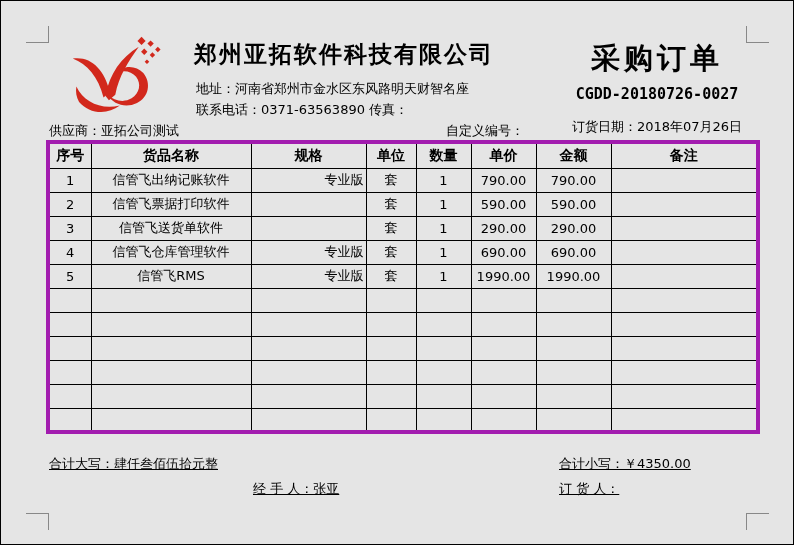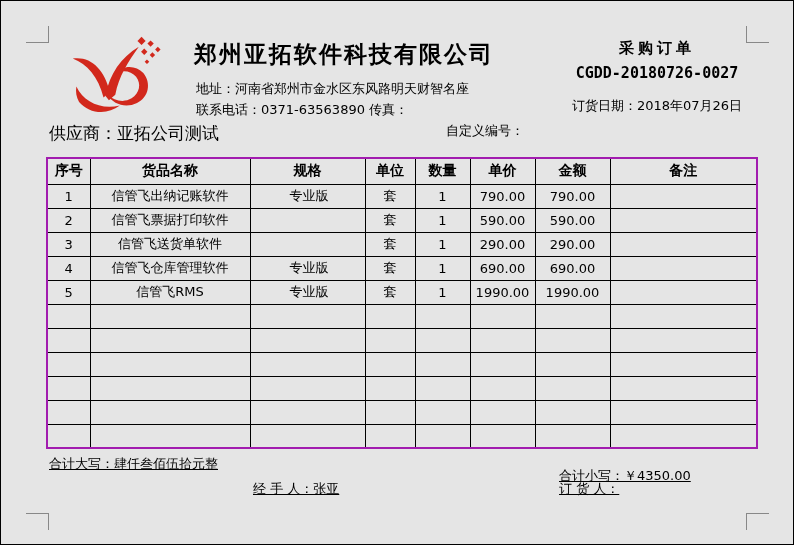--- a/index.html
+++ b/index.html
@@ -17,43 +17,43 @@
   .crop-br { left:745px; top:512px;border-left:1px solid #888;  border-top:1px solid #888; }
 
   .logo { position:absolute; left:58px; top:34px; width:118px; height:86px; }
   .logo svg { width:100%; height:100%; }
 
   .company-name { position:absolute; left:193px; top:38px; font-size:23px; font-weight:bold; letter-spacing:2px; }
   .address-line { position:absolute; left:195px; top:79px;  font-size:13px; }
   .phone-line   { position:absolute; left:195px; top:100px; font-size:13px; }
 
   .order-block { position:absolute; left:565px; top:38px; width:182px; text-align:center; }
-  .doc-title { font-size:15px; font-weight:bold; letter-spacing:4px; }
+  .doc-title { font-size:29px; font-weight:bold; letter-spacing:4px; }
   .order-no  { margin-top:6px; font-size:15px; font-weight:bold; font-family:"DejaVu Sans Mono", monospace; letter-spacing:0px; }
   .order-date{ margin-top:15px; font-size:13px; }
 
-  .supplier-line { position:absolute; left:48px;  top:121px; font-size:17px; }
+  .supplier-line { position:absolute; left:48px;  top:121px; font-size:13px; }
   .custom-no     { position:absolute; left:445px; top:121px; font-size:13px; }
 
   table.order-table {
-    position:absolute; left:45px; top:156px; width:710px;
+    position:absolute; left:45px; top:139px; width:710px;
     border-collapse:collapse; table-layout:fixed;
-    border:2px solid #a21caf;
+    border:4px solid #a21caf;
   }
   .order-table th, .order-table td {
     border:1px solid #000; font-size:13px; text-align:center;
     overflow:hidden; white-space:nowrap; padding:0 2px;
   }
   .order-table th { height:26px; font-weight:bold; font-size:14px; }
   .order-table td { height:24px; font-weight:normal; }
-  .order-table td:nth-child(3), .order-table td:nth-child(8) { text-align:center; padding-left:5px; }
+  .order-table td:nth-child(3), .order-table td:nth-child(8) { text-align:right; padding-left:5px; }
 
   .footer-text { position:absolute; font-size:13px;text-decoration:underline; }
   .f-words   { left:48px;  top:454px; }
-  .f-figures { left:558px; top:454px;margin-top:12px; }
+  .f-figures { left:558px; top:454px; }
   .f-maker   { left:48px;  top:479px; }
   .f-handler { left:252px; top:479px; }
   .f-orderer { left:558px; top:479px; }
 </style>
 </head>
 <body>
 
 <div class="page">
 
   <div class="crop crop-tl" style="border-color: rgb(136, 136, 136);"></div>

